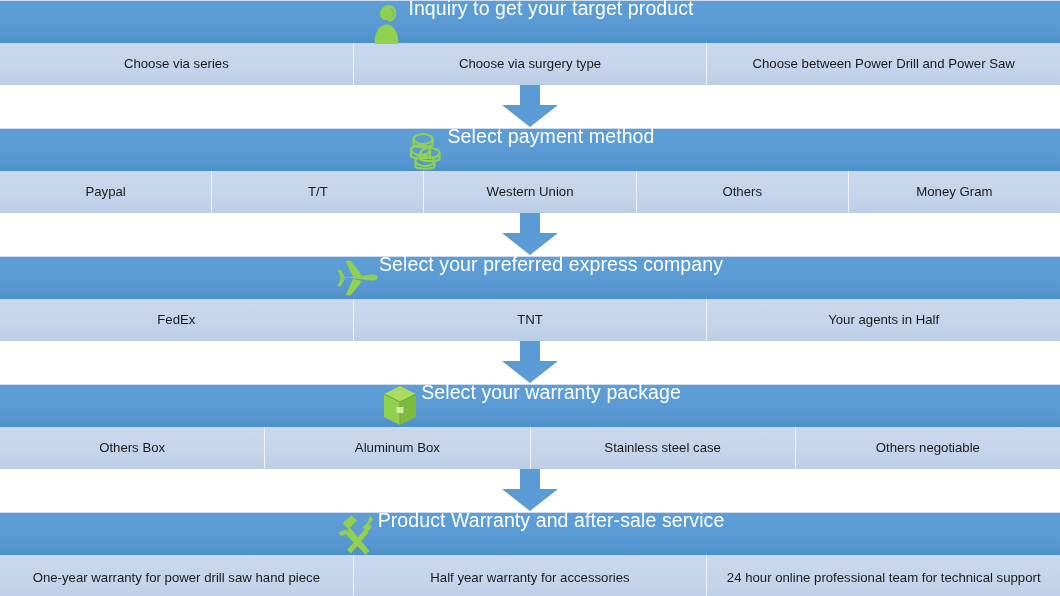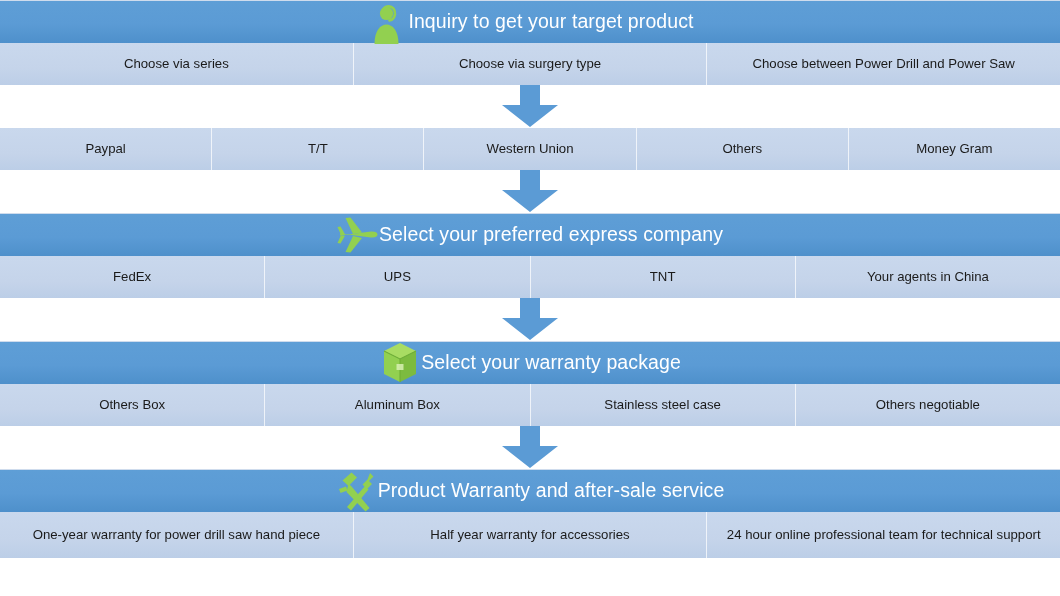--- a/index.html
+++ b/index.html
@@ -32,21 +32,21 @@
     border-top: 1px solid #cfdced;
     display: flex;
     align-items: center;
     justify-content: center;
     position: relative;
     box-sizing: border-box;
   }
 
   .header-inner {
     display: flex;
-    align-items: center;
+    align-items: flex-start;
     position: relative;
   }
 
   .step-icon {
     width: 42px;
     height: 46px;
     flex: 0 0 42px;
     display: block;
     position: relative;
     z-index: 3;
@@ -129,20 +129,43 @@
 
   <div class="connector">
     <span>
       <svg class="arrow-svg" width="64" height="43" viewBox="0 0 64 43">
         <path d="M22 0 H42 V20 H60 L32 42 L4 20 H22 Z" fill="#5B9BD5"></path>
       </svg>
     </span>
   </div>
 
   <div class="step">
+    <div class="step-header">
+      <div class="header-inner">
+        <span class="step-icon">
+          <svg viewBox="0 0 42 46" width="42" height="46">
+            <g fill="none" stroke="#92D050" stroke-width="2.2">
+
+              <ellipse cx="17" cy="12" rx="9.5" ry="5"></ellipse>
+              <path d="M7.5 12 V18 C7.5 20.8, 26.5 20.8, 26.5 18 V12"></path>
+
+              <ellipse cx="14.5" cy="23" rx="9.5" ry="5"></ellipse>
+              <path d="M5 23 V29 C5 31.8, 24 31.8, 24 29 V23"></path>
+
+              <ellipse cx="24" cy="26" rx="9.5" ry="5"></ellipse>
+              <path d="M14.5 26 V32 C14.5 34.8, 33.5 34.8, 33.5 32 V26"></path>
+
+              <ellipse cx="19" cy="34" rx="9.5" ry="5"></ellipse>
+              <path d="M9.5 34 V39.5 C9.5 42.3, 28.5 42.3, 28.5 39.5 V34"></path>
+            </g>
+          </svg>
+        </span>
+        <span class="step-title">Select payment method</span>
+      </div>
+    </div>
     <div class="step-options">
       <div class="opt">Paypal</div>
       <div class="opt">T/T</div>
       <div class="opt">Western Union</div>
       <div class="opt">Others</div>
       <div class="opt">Money Gram</div>
     </div>
   </div>
 
   <div class="connector">
@@ -169,23 +192,22 @@
               <path d="M4 22.8 L0.5 15 L3.5 14.6 L8 22.3 Z"></path>
               <path d="M4 23.2 L0.5 31 L3.5 31.4 L8 23.7 Z"></path>
             </g>
           </svg>
         </span>
         <span class="step-title">Select your preferred express company</span>
       </div>
     </div>
     <div class="step-options">
       <div class="opt">FedEx</div>
-      <div class="opt">UPS</div>
       <div class="opt">TNT</div>
-      <div class="opt">Your agents in China</div>
+      <div class="opt">Your agents in Half</div>
     </div>
   </div>
 
   <div class="connector">
     <span>
       <svg class="arrow-svg" width="64" height="43" viewBox="0 0 64 43">
         <path d="M22 0 H42 V20 H60 L32 42 L4 20 H22 Z" fill="#5B9BD5"></path>
       </svg>
     </span>
   </div>

